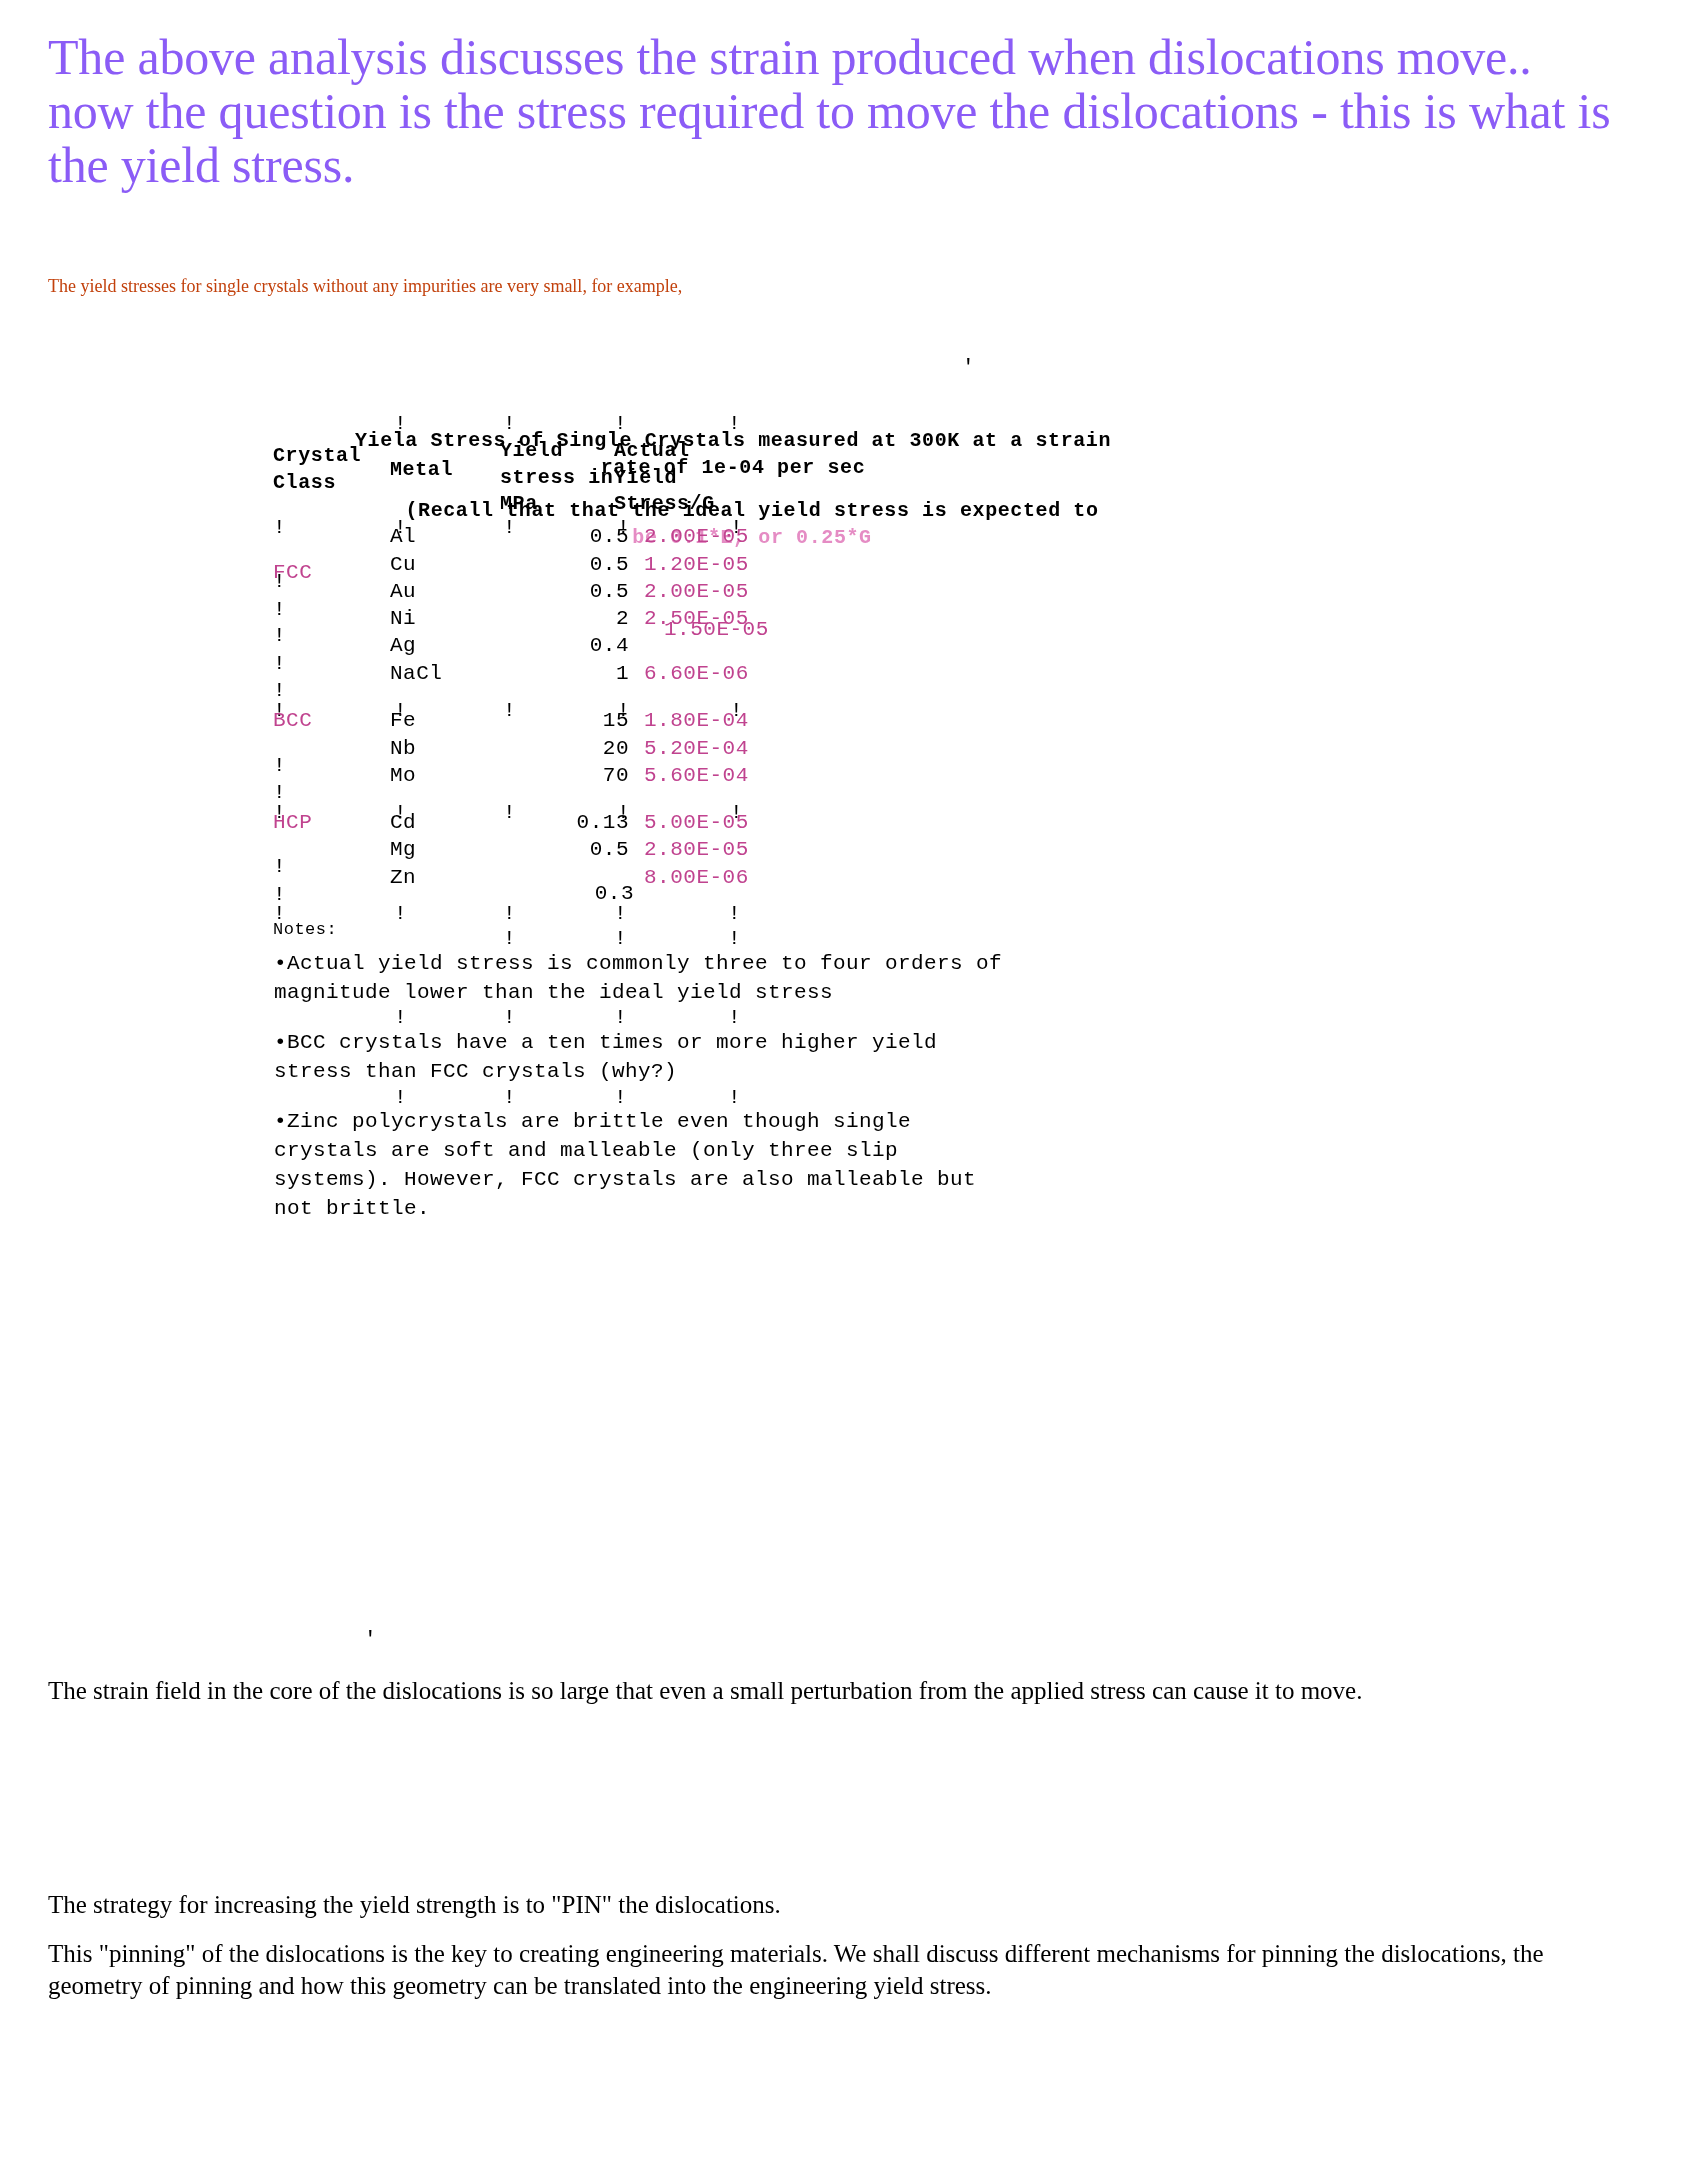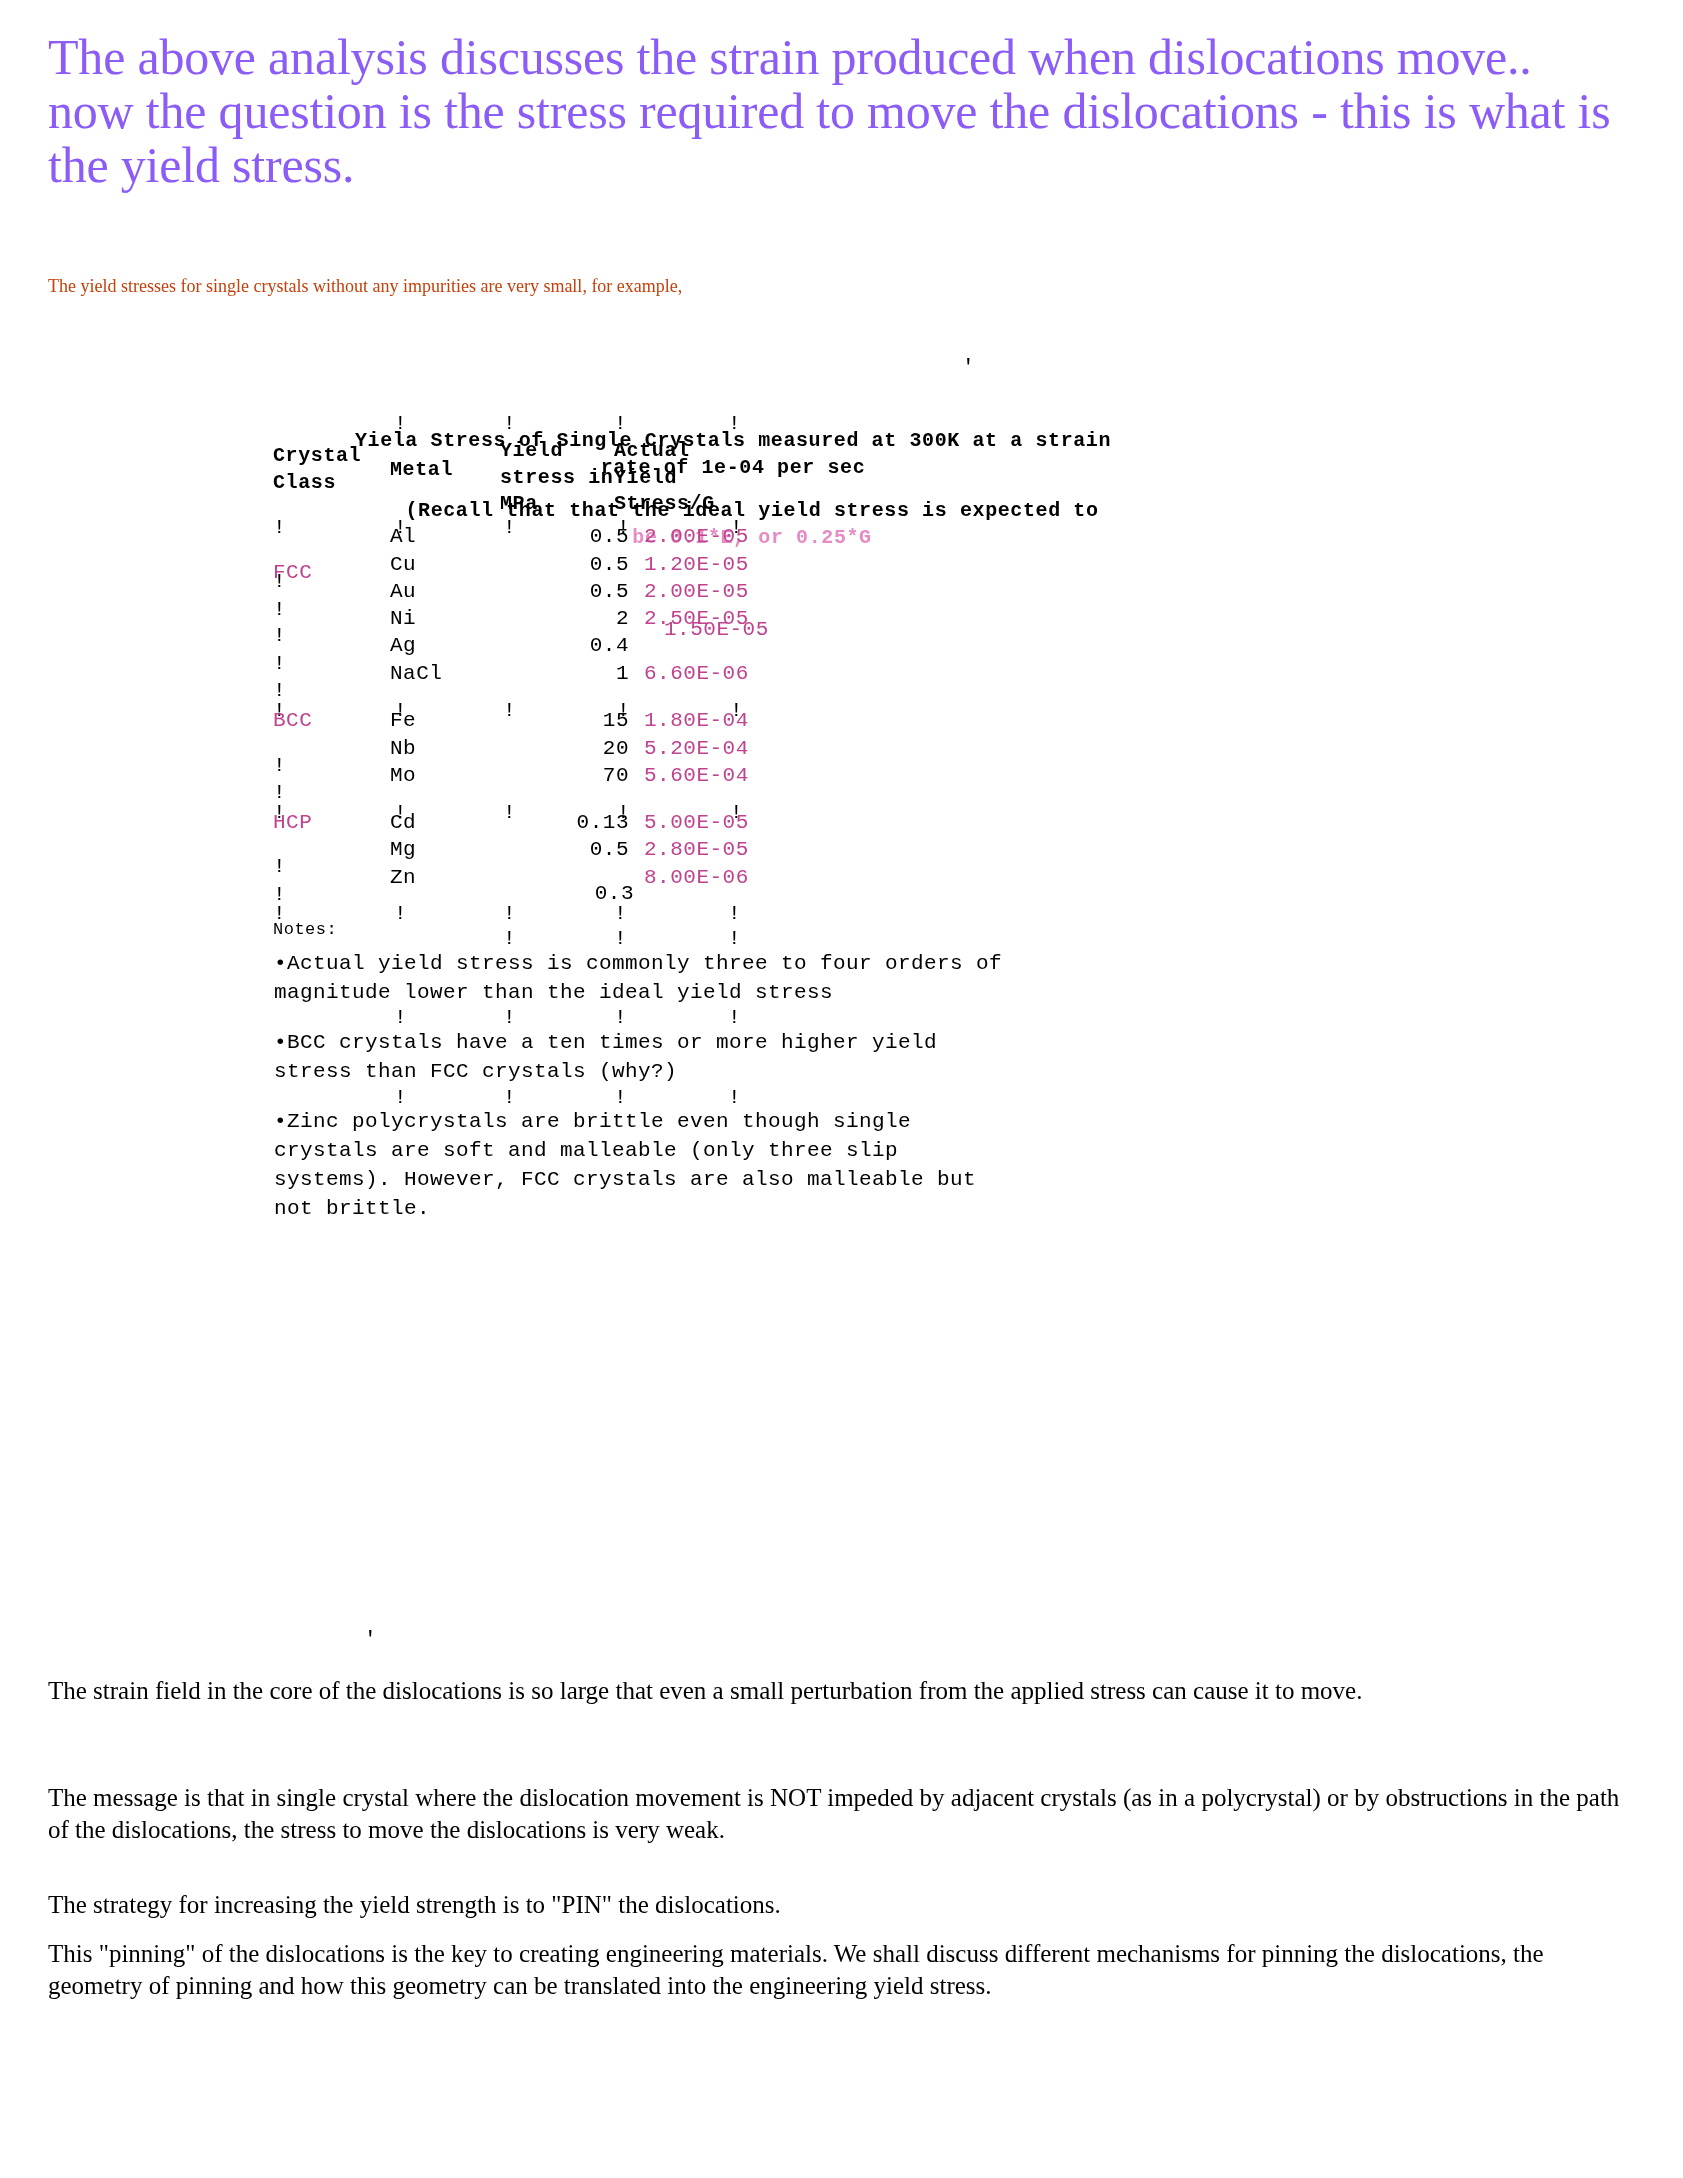--- a/index.html
+++ b/index.html
@@ -316,18 +316,17 @@
     <div class="note" style="left:274px; top:757px;">•Zinc polycrystals are brittle even though single
 crystals are soft and malleable (only three slip
 systems). However, FCC crystals are also malleable but
 not brittle.</div>
 
   </div>
 
   <div class="stray-apostrophe-bottom">'</div>
 
   <div class="body-para p1">The strain field in the core of the dislocations is so large that even a small perturbation from the applied stress can cause it to move.</div>
-  <div class="body-para p2">The message is that in single crystal where the dislocation movement is NOT impeded by adjacent crystals (as in a polycrystal) or by obstructions in the path of the dislocations, the stress to move the dislocations is very weak.</div>
   <div class="body-para p3">The strategy for increasing the yield strength is to "PIN" the dislocations.</div>
   <div class="body-para p4">This "pinning" of the dislocations is the key to creating engineering materials. We shall discuss different mechanisms for pinning the dislocations, the geometry of pinning and how this geometry can be translated into the engineering yield stress.</div>
 
 </div>
 
 
 </body></html>

